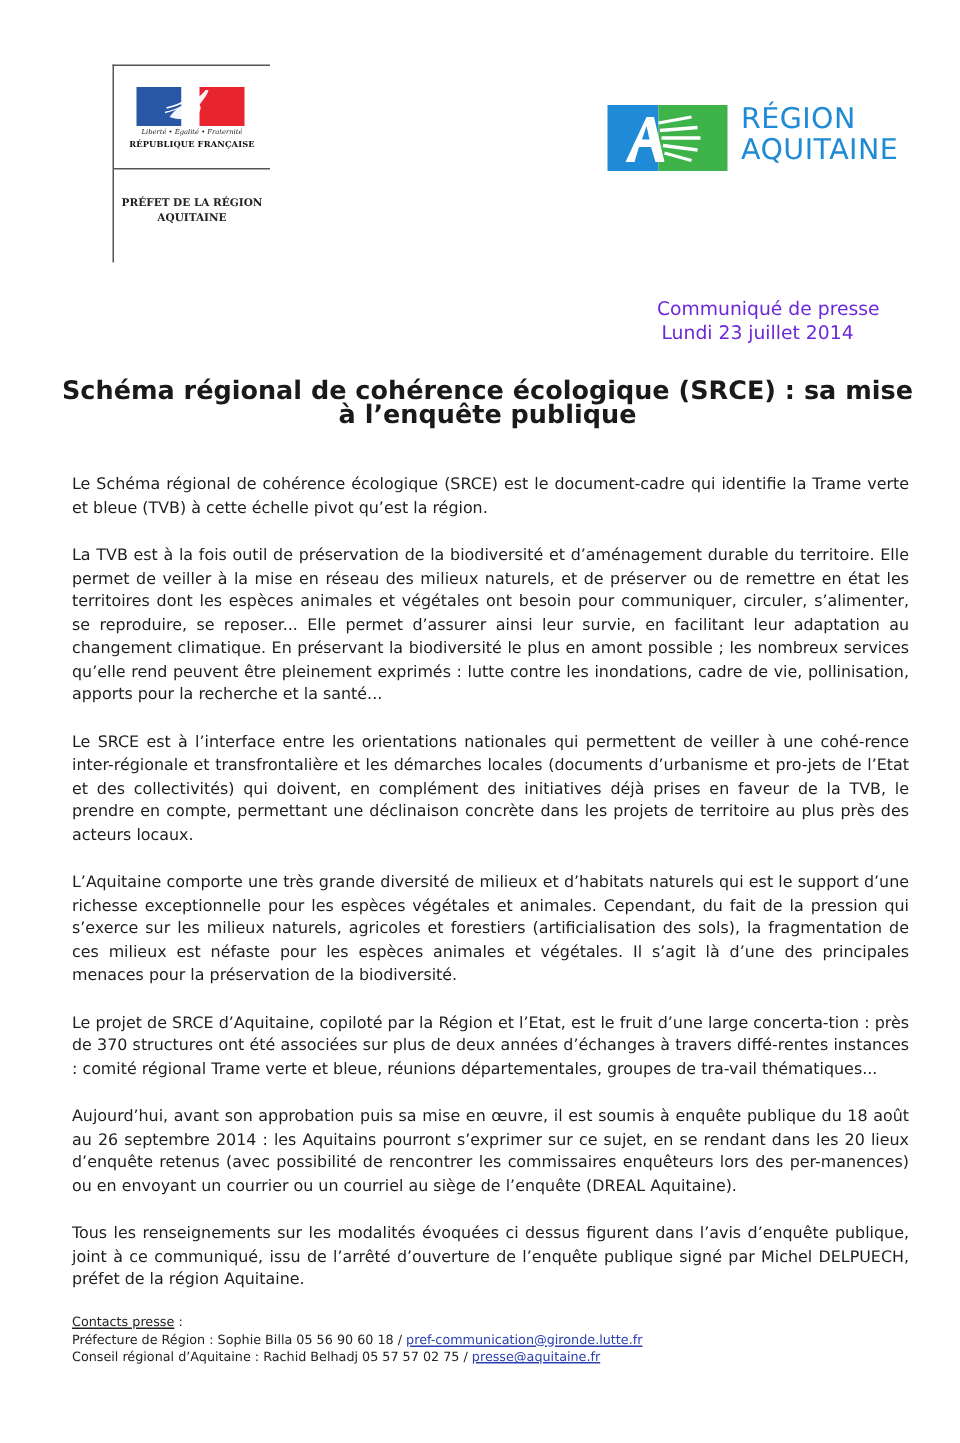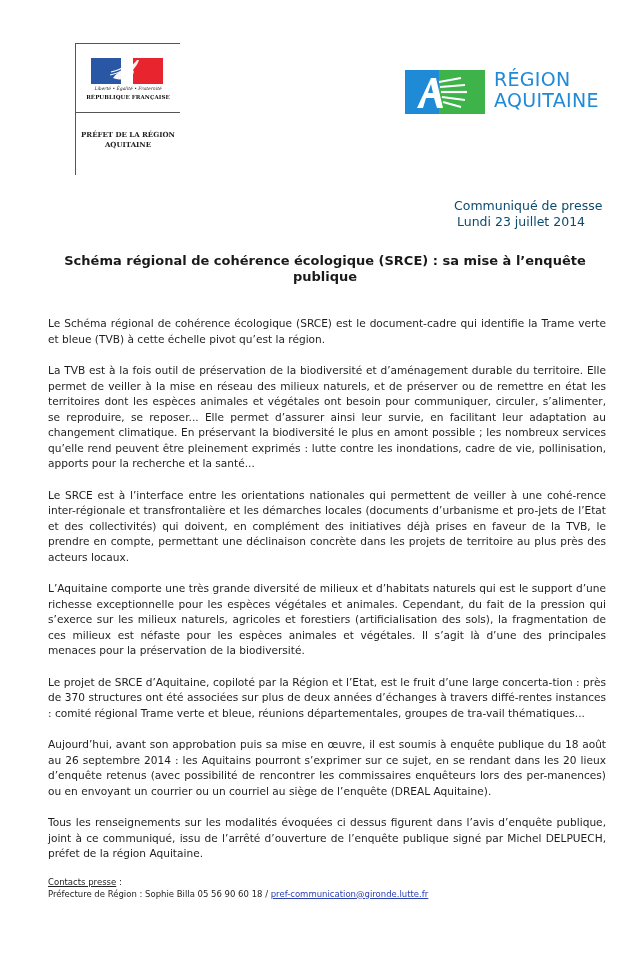--- a/index.html
+++ b/index.html
@@ -17,25 +17,25 @@
   .pref-title { position: absolute; left: 0; top: 86px; width: 104px; text-align: center; font-family: "DejaVu Serif", serif; font-size: 7px; line-height: 10px; color: #222; font-weight: bold; }
 
   
   .region-logo { position: absolute; left: 405px; top: 70px; width: 80px; height: 44px; }
   .region-logo .blue { position: absolute; left: 0; top: 0; width: 34px; height: 44px; background: #1f8ad6; }
   .region-logo .green { position: absolute; left: 34px; top: 0; width: 46px; height: 44px; background: #3db34a; }
   .region-logo svg { position: absolute; left: 0; top: 0; }
   .region-name { position: absolute; left: 494px; top: 69px; font-family: "DejaVu Sans", sans-serif; font-weight: normal; color: #1f8ad6; font-size: 19px; line-height: 21px; letter-spacing: 0.3px; }
 
   
-  .press-head { position: absolute; left: 454px; top: 198px; font-size: 12.5px; line-height: 16px; color: #0c4a6e; }
+  .press-head { position: absolute; left: 438px; top: 198px; font-size: 12.5px; line-height: 16px; color: #6d28d9; }
   .press-head .date { padding-left: 3px; }
 
   
-  .doc-title { position: absolute; left: 40px; top: 253px; width: 570px; text-align: center; font-weight: bold; font-size: 13px; line-height: 16px; color: #1a1a1a; }
+  .doc-title { position: absolute; left: 40px; top: 253px; width: 570px; text-align: center; font-weight: bold; font-size: 17px; line-height: 16px; color: #1a1a1a; }
 
   
   .body { position: absolute; left: 48px; top: 316px; width: 558px; font-size: 10.6px; line-height: 15.5px; text-align: justify; color: #1e1e1e; }
   .body p { margin: 0 0 16px 0; }
 
   
   .contacts { position: absolute; left: 48px; top: 877px; font-size: 8.5px; line-height: 11.5px; color: #222; }
   .contacts .u { text-decoration: underline; }
   .contacts a { color: #2a3fb0; text-decoration: underline; }
 </style>
@@ -96,13 +96,16 @@
   <p>Le projet de SRCE d’Aquitaine, copiloté par la Région et l’Etat, est le fruit d’une large concerta-tion : près de 370 structures ont été associées sur plus de deux années d’échanges à travers diffé-rentes instances : comité régional Trame verte et bleue, réunions départementales, groupes de tra-vail thématiques...</p>
   <p>Aujourd’hui, avant son approbation puis sa mise en œuvre, il est soumis à enquête publique du 18 août au 26 septembre 2014 : les Aquitains pourront s’exprimer sur ce sujet, en se rendant dans les 20 lieux d’enquête retenus (avec possibilité de rencontrer les commissaires enquêteurs lors des per-manences) ou en envoyant un courrier ou un courriel au siège de l’enquête (DREAL Aquitaine).</p>
   <p>Tous les renseignements sur les modalités évoquées ci dessus figurent dans l’avis d’enquête publique, joint à ce communiqué, issu de l’arrêté d’ouverture de l’enquête publique signé par Michel DELPUECH, préfet de la région Aquitaine.</p>
 </div>
 
 <div class="contacts">
   <div><span class="u">Contacts presse</span><span> :</span></div>
   <div>
     <span>Préfecture de Région : Sophie Billa 05 56 90 60 18 / </span><a>pref-communication@gironde.lutte.fr</a>
   </div>
+  <div>
+    <span>Conseil régional d’Aquitaine : Rachid Belhadj 05 57 57 02 75 / </span><a>presse@aquitaine.fr</a>
+  </div>
 </div>
 
 </body></html>

